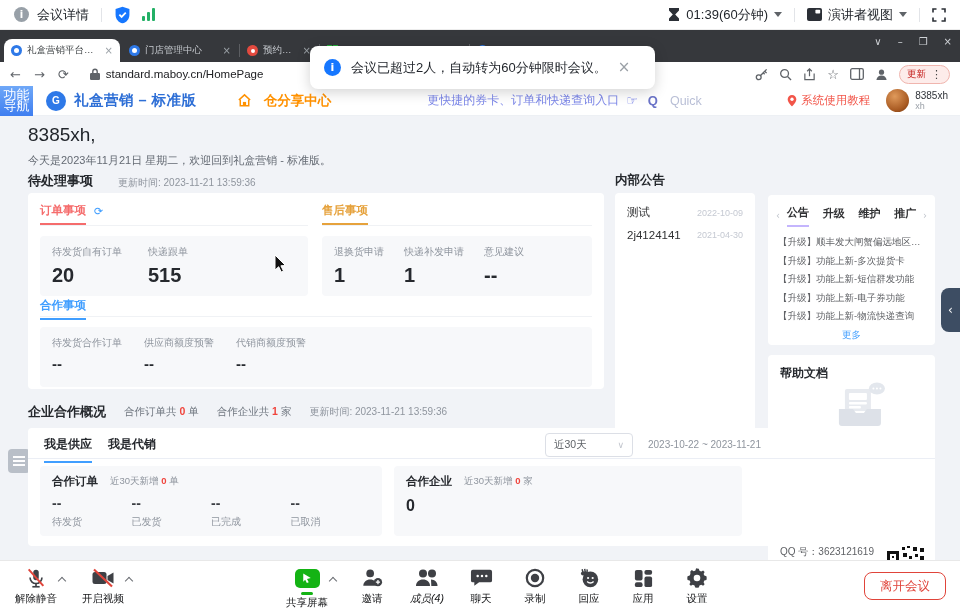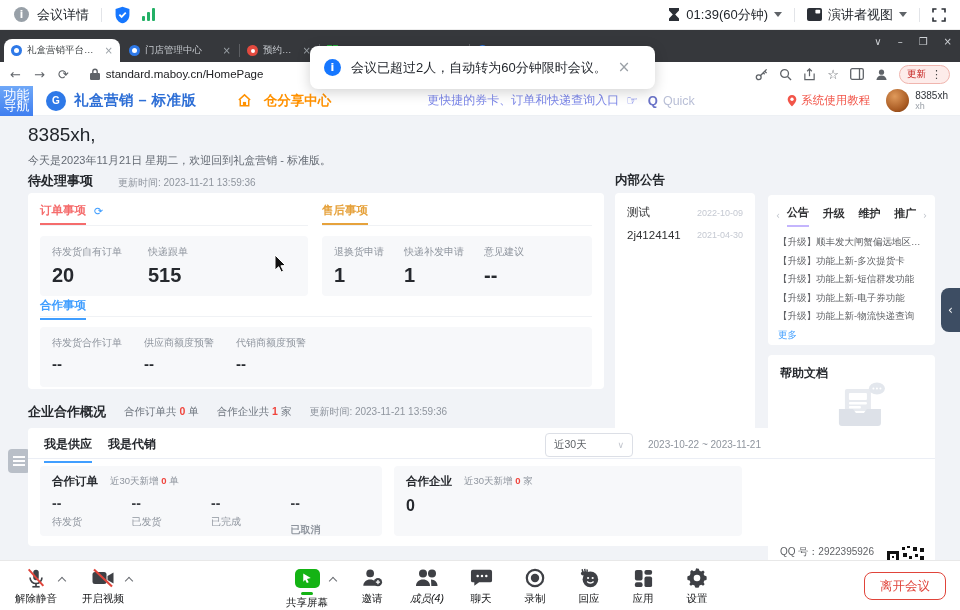--- a/index.html
+++ b/index.html
@@ -54,21 +54,21 @@
             font-size:13px; line-height:10.5px; display:flex; flex-direction:column; align-items:center;
             justify-content:center; flex:none; }
   .applogo { width:20px; height:20px; border-radius:50%; background:#2e79e8; color:#fff; font-size:10px;
              font-weight:bold; display:flex; align-items:center; justify-content:center; margin-left:13px; }
   .brand { font-size:14.5px; font-weight:bold; color:#2e6fd6; margin-left:8px; letter-spacing:.5px; }
   .sharecenter { display:flex; align-items:center; gap:12px; margin-left:40px; font-size:13.5px;
                  font-weight:bold; color:#ff9100; }
   .quicktip { margin-left:96px; font-size:12px; color:#7a85e8; }
   .handic { color:#7a85e8; font-size:13px; margin-left:7px; }
   .quickq { color:#6b74c8; font-weight:bold; font-size:13px; margin-left:10px; }
-  .quickw { color:#b9bfd6; font-size:12.5px; margin-left:5px; }
+  .quickw { color:#b9bfd6; font-size:12.5px; margin-left:12px; }
   .tutorial { display:flex; align-items:center; gap:4px; color:#f25549; font-size:11.5px; margin-left:auto; }
   .avatar { width:23px; height:23px; border-radius:50%; margin-left:16px;
             background:radial-gradient(circle at 38% 32%, #e09a5b, #a85a22 65%, #6e3510); }
   .uname { margin-left:6px; margin-right:12px; line-height:11px; }
   .uname .n1 { font-size:10px; color:#30343a; }
   .uname .n2 { font-size:9px; color:#9aa0a8; }
 
   
   .content { position:absolute; left:0; top:116px; width:960px; height:444px; background:#f1f3f7; }
   .greet { position:absolute; left:28px; top:8px; font-size:19px; color:#1f2329; }
@@ -90,21 +90,21 @@
   .nrow { display:flex; justify-content:space-between; align-items:center; margin-bottom:9px; }
   .nrow .nm { font-size:11.5px; color:#303133; }
   .nrow .dt { font-size:9px; color:#c5c9d2; }
 
   .stabs { display:flex; align-items:center; padding:10px 8px 0 8px; }
   .stab { font-size:11px; color:#303133; font-weight:bold; margin:0 auto; padding-bottom:5px; }
   .stab.on { border-bottom:2px solid #c4b5fd; }
   .sarrow { color:#c0c4cc; font-size:10px; }
   .newsitem { font-size:9.5px; color:#606266; white-space:nowrap; overflow:hidden; text-overflow:ellipsis;
               margin:0 10px 5.5px 10px; }
-  .morelink { font-size:9.5px; color:#409eff; margin:2px 10px; }
+  .morelink { font-size:9.5px; color:#409eff; margin:2px 10px;text-align:center; }
 
   .ribbon { position:absolute; left:-6px; top:36px; width:132px; height:17px; color:#fff; font-size:10px;
             line-height:17px; padding-left:13px;
             background:linear-gradient(90deg,#4aa0f2,#1b79e8);
             clip-path:polygon(0 0,120px 0,132px 50%,120px 100%,0 100%); }
   .svcline { position:absolute; left:12px; font-size:10px; color:#606266; }
   .toggle { position:absolute; left:941px; top:172px; width:19px; height:44px; background:#3d4d63;
             border-radius:8px 0 0 8px; color:#fff; display:flex; align-items:center; justify-content:center;
             font-size:12px; }
   .widget { position:absolute; left:8px; top:333px; width:22px; height:24px; background:#b4bac3;
@@ -428,21 +428,21 @@
       <div style="position:absolute; right:8px; top:13px; font-size:8.5px; color:#4a7df0;">问题反馈&amp;发布需求</div>
       <div class="ribbon">
         <span>技术客服</span>
         <span style="margin:0 4px;">•</span>
         <span>熊浩</span>
       </div>
       <div class="svcline" style="top:62px;">
         <span>电 话：</span><span>18662591050</span>
       </div>
       <div class="svcline" style="top:80px;">
-        <span>QQ 号：</span><span>2922395926</span>
+        <span>QQ 号：</span><span>3623121619</span>
       </div>
       <div style="position:absolute; right:8px; top:58px;">
         <svg width="42" height="42" viewBox="0 0 42 42">
           <rect width="42" height="42" fill="#fff"></rect>
           <path fill="#111" d="M2 2h12v12H2zM28 2h12v12H28zM2 28h12v12H2z"></path>
           <path fill="#fff" d="M5 5h6v6H5zM31 5h6v6H31zM5 31h6v6H5z"></path>
           <path fill="#111" d="M7 7h2v2H7zM33 7h2v2H33zM7 33h2v2H7z"></path>
           <path fill="#111" d="M18 2h3v3h-3zM23 4h3v3h-3zM18 9h4v4h-4zM16 16h5v5h-5zM25 17h4v4h-4zM33 17h4v4h-4zM17 24h3v3h-3zM22 22h3v3h-3zM28 24h4v4h-4zM35 25h4v4h-4zM18 30h4v4h-4zM24 33h3v3h-3zM30 31h3v3h-3zM35 33h4v4h-4zM28 37h3v3h-3zM20 37h2v2h-2z"></path>
         </svg>
       </div>
@@ -500,21 +500,21 @@
           <div style="width:80px;">
             <div style="font-size:14px; font-weight:bold; color:#3a3d42;">--</div>
             <div style="font-size:10px; color:#8f959e; margin-top:4px;">已发货</div>
           </div>
           <div style="width:80px;">
             <div style="font-size:14px; font-weight:bold; color:#3a3d42;">--</div>
             <div style="font-size:10px; color:#8f959e; margin-top:4px;">已完成</div>
           </div>
           <div style="width:80px;">
             <div style="font-size:14px; font-weight:bold; color:#3a3d42;">--</div>
-            <div style="font-size:10px; color:#8f959e; margin-top:12px;font-weight:bold;">已取消</div>
+            <div style="font-size:10px; color:#8f959e; margin-top:4px;">已取消</div>
           </div>
         </div>
       </div>
 
       <div class="abs" style="left:366px; top:38px; width:348px; height:70px; background:#f7f8fa; border-radius:4px; padding:8px 12px;">
         <div class="flex">
           <span style="font-size:11.5px; font-weight:bold; color:#26292e;">合作企业</span>
           <span class="subgray" style="margin-left:12px;">
             <span>近30天新增</span>
             <span class="rednum">0</span>

